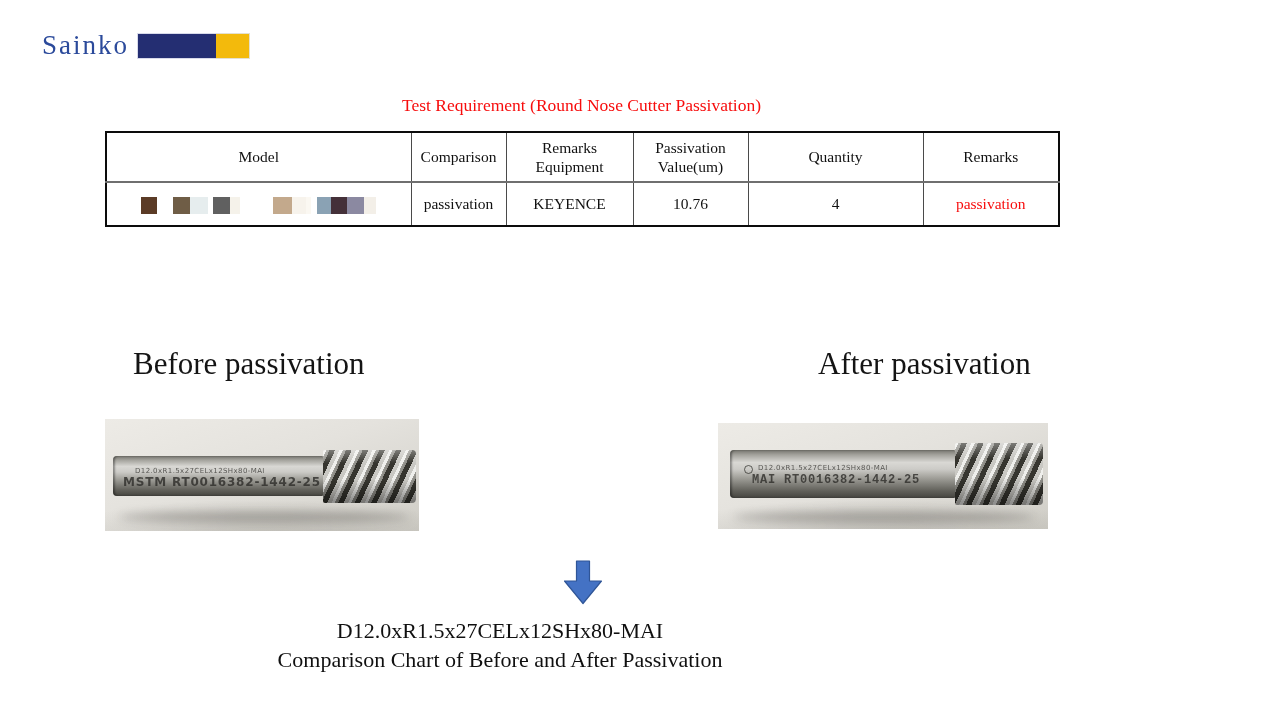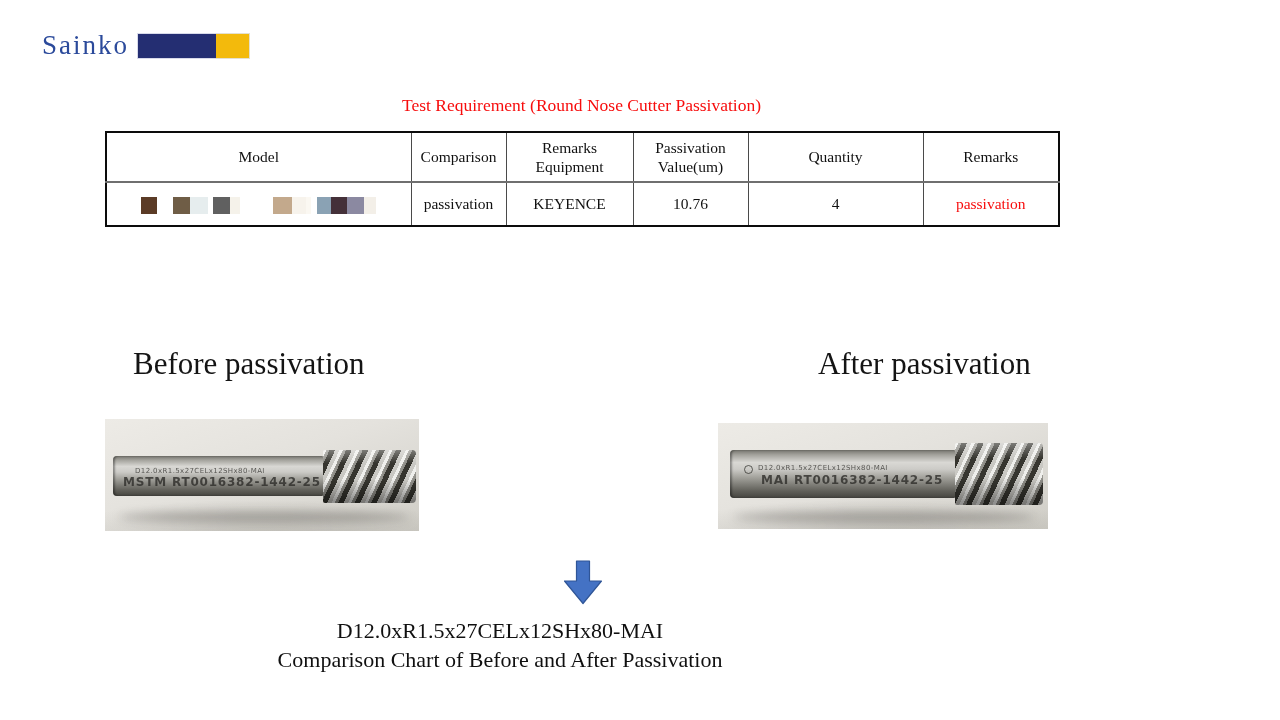--- a/index.html
+++ b/index.html
@@ -172,21 +172,21 @@
     <div class="engrave l2" style="left:10px; top:19px;">MSTM RT0016382-1442-25</div>
   </div>
   <div class="flutes" style="left:218px; top:31px; width:93px; height:53px;"></div>
 </div>
 
 <div class="abs photo photo-after">
   <div class="tool-shadow" style="left:16px; top:88px; width:300px; height:12px;"></div>
   <div class="shank" style="left:12px; top:27px; width:225px; height:48px;">
     <div class="logo-mark" style="left:14px; top:15px;"></div>
     <div class="engrave l1" style="left:28px; top:14px;">D12.0xR1.5x27CELx12SHx80-MAI</div>
-    <div class="engrave l2" style="left:31px; top:23px;">MAI RT0016382-1442-25</div>
+    <div class="engrave l2" style="left:22px; top:23px;font-family:Liberation Mono, monospace;">MAI RT0016382-1442-25</div>
   </div>
   <div class="flutes" style="left:237px; top:20px; width:88px; height:62px;"></div>
 </div>
 
 <div class="abs down-arrow">
   <svg width="40" height="45" viewBox="0 0 40 45">
     <path d="M13.5 1 L26.5 1 L26.5 21 L38.5 21 L20 43.5 L1.5 21 L13.5 21 Z" fill="#4472c4" stroke="#2f5597" stroke-width="1.2" stroke-linejoin="round"></path>
   </svg>
 </div>
 

